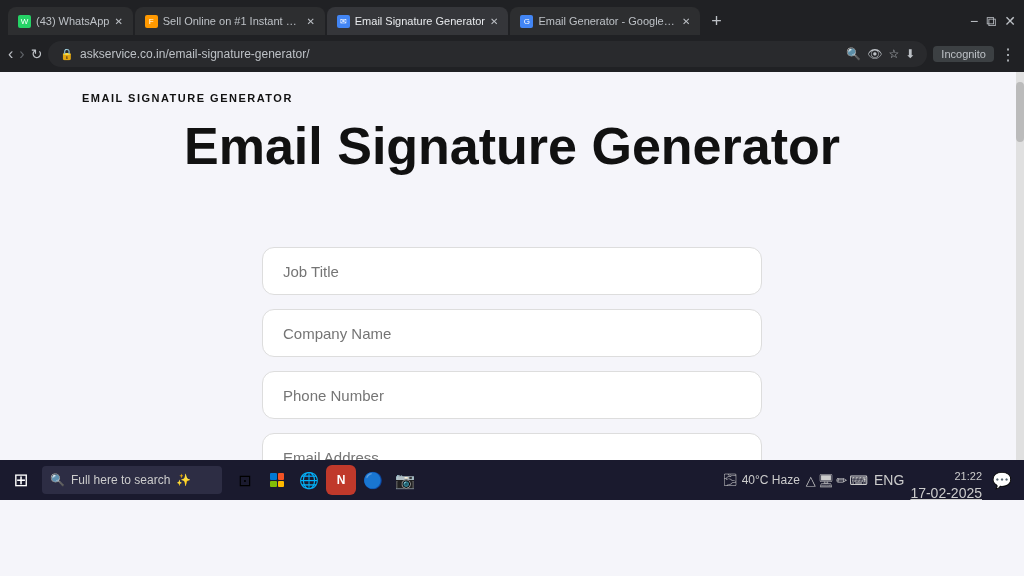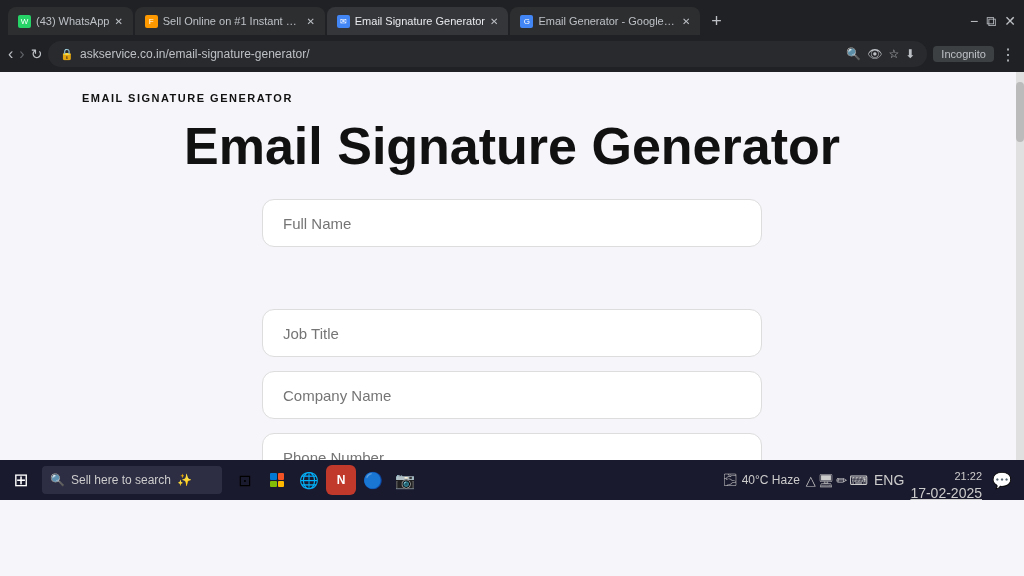--- a/index.html
+++ b/index.html
@@ -69,41 +69,40 @@
       <div style="width:8px;height:60px;background:#bbb;border-radius:4px;position:absolute;top:10px;"></div>
     </div>
 
     <div style="width:100%;max-width:860px;">
       <div style="font-size:11px;font-weight:bold;letter-spacing:1.5px;color:#111;margin-bottom:14px;text-transform:uppercase;">EMAIL SIGNATURE GENERATOR</div>
 
       <div style="font-size:52px;font-weight:900;text-align:center;color:#111;line-height:1.1;margin-bottom:24px;width:100%;">Email Signature Generator</div>
 
       <div style="width:100%;max-width:500px;margin:0 auto;display:flex;flex-direction:column;gap:14px;">
 
-        <input type="text" placeholder="Full Name" style="width: 100%; height: 48px; border: 1.5px solid rgb(221, 221, 221); border-radius: 12px; padding: 0px 20px; font-size: 15px; color: rgb(85, 85, 85); background: rgb(255, 255, 255); outline: none;">
 
         <input type="text" placeholder="Job Title" style="width: 100%; height: 48px; border: 1.5px solid rgb(221, 221, 221); border-radius: 12px; padding: 0px 20px; font-size: 15px; color: rgb(85, 85, 85); background: rgb(255, 255, 255); outline: none; margin-top: 48px;">
 
         <input type="text" placeholder="Company Name" style="width: 100%; height: 48px; border: 1.5px solid rgb(221, 221, 221); border-radius: 12px; padding: 0px 20px; font-size: 15px; color: rgb(85, 85, 85); background: rgb(255, 255, 255); outline: none;">
 
         <input type="text" placeholder="Phone Number" style="width: 100%; height: 48px; border: 1.5px solid rgb(221, 221, 221); border-radius: 12px; padding: 12px 20px; font-size: 15px; color: rgb(85, 85, 85); background: rgb(255, 255, 255); outline: none;">
 
         <input type="text" placeholder="Email Address" style="width: 100%; height: 48px; border: 1.5px solid rgb(221, 221, 221); border-radius: 12px; padding: 0px 20px; font-size: 15px; color: rgb(85, 85, 85); background: rgb(255, 255, 255); outline: none;">
 
       </div>
     </div>
   </div>
 
   <div style="position:absolute;bottom:0;left:0;width:100%;height:40px;background:#1a1a2e;display:flex;align-items:center;padding:0 4px;gap:4px;">
 
     <div style="width:34px;height:34px;display:flex;align-items:center;justify-content:center;color:white;font-size:18px;cursor:pointer;">⊞</div>
 
     <div style="display:flex;align-items:center;background:#2d2d44;border-radius:4px;padding:0 8px;height:28px;gap:6px;width:180px;">
       <span style="color:#aaa;font-size:12px;">🔍</span>
-      <span style="font-size:12px;color:#ccc;">Sell here to search</span>
+      <span style="font-size:12px;color:#ccc;">Full here to search</span>
       <span style="font-size:12px;">✨</span>
     </div>
 
     <div style="display:flex;align-items:center;gap:2px;margin-left:4px;">
       <div style="width:30px;height:30px;display:flex;align-items:center;justify-content:center;border-radius:4px;font-size:16px;cursor:pointer;">⊡</div>
       <div style="width:30px;height:30px;display:flex;align-items:center;justify-content:center;border-radius:4px;cursor:pointer;">
         <div style="display:grid;grid-template-columns:1fr 1fr;gap:1px;width:14px;height:14px;">
           <div style="background:#0078d4;border-radius:1px;"></div>
           <div style="background:#f35325;border-radius:1px;"></div>
           <div style="background:#81bc06;border-radius:1px;"></div>

